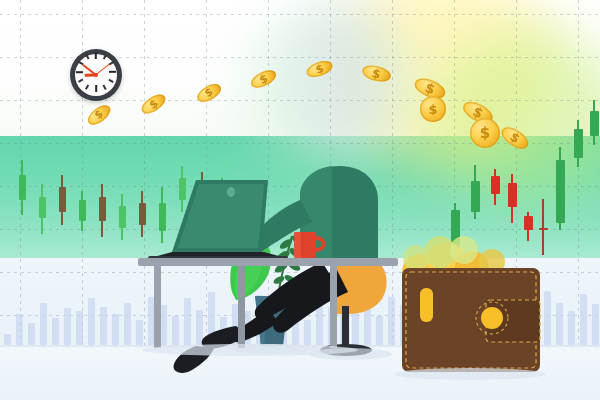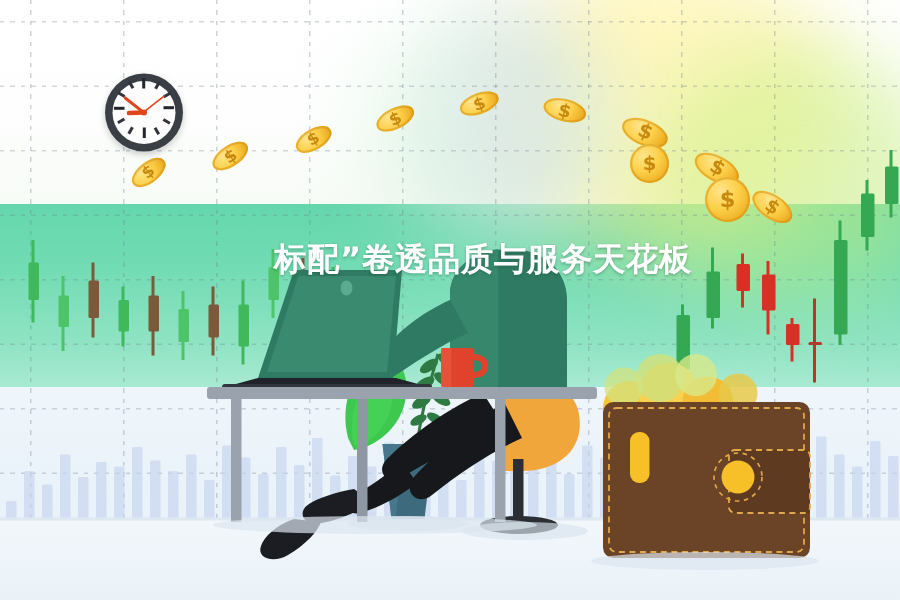--- a/index.html
+++ b/index.html
@@ -399,16 +399,15 @@
       <path d="M486 300 L540 300 L540 342 L486 342 Z" fill="#5e3a20"></path>
       <rect x="486" y="300" width="54" height="42" rx="4" fill="none" stroke="#e0a84a" stroke-width="1.2" stroke-dasharray="4 3"></rect>
       <rect x="420" y="288" width="13" height="34" rx="6" fill="#f7c028"></rect>
       <circle cx="492" cy="318" r="11" fill="#f7c028"></circle>
       <circle cx="492" cy="318" r="16" fill="none" stroke="#e0a84a" stroke-width="1.1" stroke-dasharray="3 3"></circle>
       <ellipse cx="470" cy="374" rx="76" ry="6" fill="#dbe6ef" opacity=".7"></ellipse>
     </g>
   </svg>
 
   <div id="headline">
-    <span class="l2">标配”卷透品质与服务天花板</span>
   </div>
 
 </div>
 
 </body></html>

